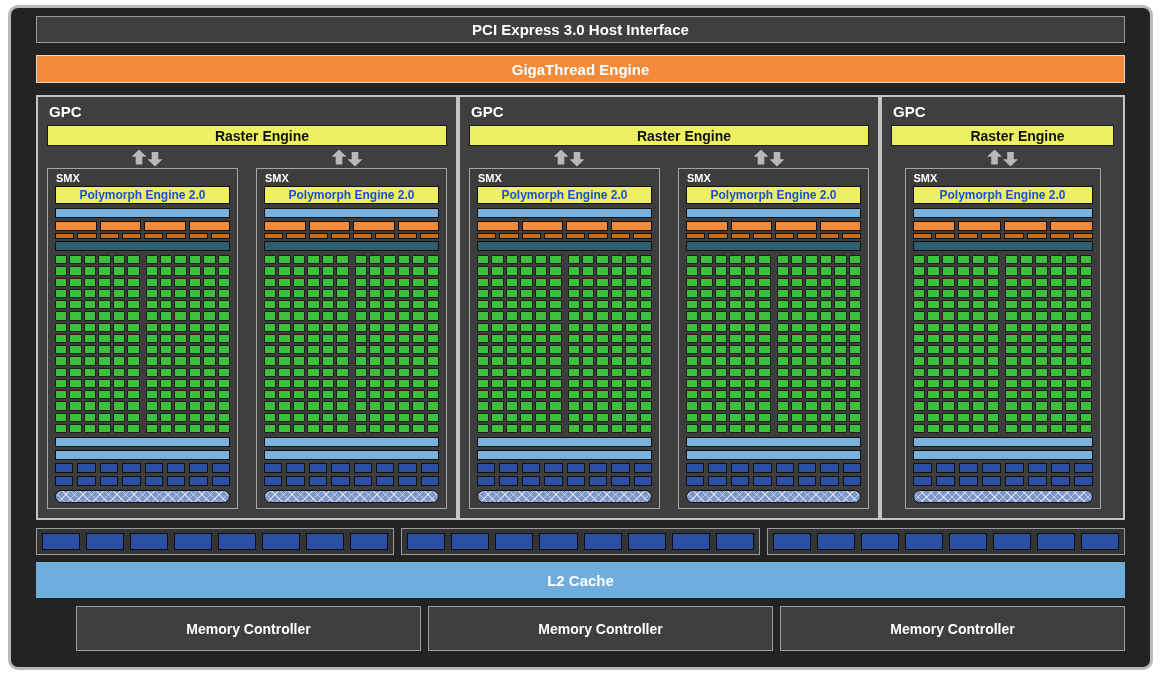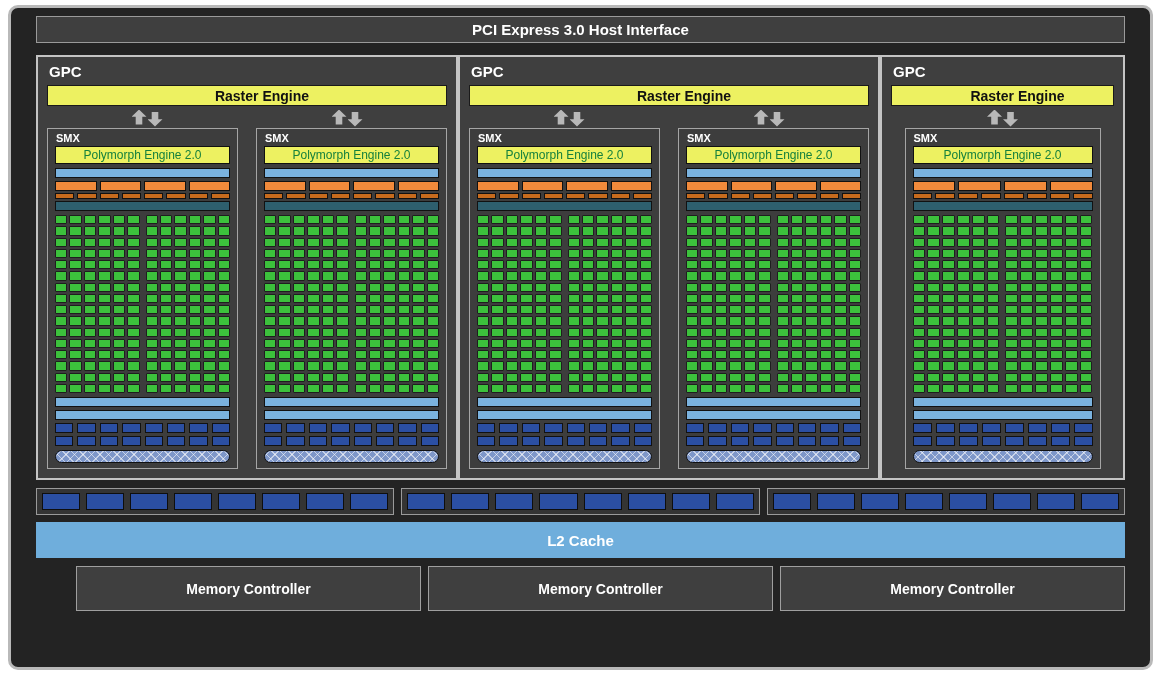--- a/index.html
+++ b/index.html
@@ -25,22 +25,22 @@
   .arrow-row{display:flex;height:20px;align-items:center;margin:1px 0 1px 0;}
   .arrow-slot{flex:1;display:flex;justify-content:center;align-items:center;gap:1px;}
   .arr{display:inline-block;width:15px;height:15px;background:#b8b8b8;}
   .arr-up{clip-path:polygon(50% 0,100% 48%,72% 48%,72% 100%,28% 100%,28% 48%,0 48%);}
   .arr-down{clip-path:polygon(28% 0,72% 0,72% 52%,100% 52%,50% 100%,0 52%,28% 52%);margin-top:4px;}
 
   .smx-row{display:flex;flex:1;gap:18px;justify-content:center;}
   .smx{box-sizing:border-box;flex:1;max-width:196px;background:#3d3d3d;border:1px solid #a5a5a5;
        display:flex;flex-direction:column;padding:2px 7px 5px 7px;}
   .smx-label{color:#fff;font-weight:bold;font-size:11px;margin:1px 0 2px 1px;}
-  .poly{height:18px;background:#edf161;border:1px solid #111;color:#15803d;font-size:12px;
-        font-weight:normal;display:flex;align-items:center;justify-content:center;
+  .poly{height:18px;background:#edf161;border:1px solid #111;color:#1d4ed8;font-size:12px;
+        font-weight:bold;display:flex;align-items:center;justify-content:center;
         box-sizing:border-box;margin-bottom:4px;}
   .hbar{box-sizing:border-box;border:1px solid #111;}
   .bar-lblue{height:10px;background:#7ab2de;margin-bottom:3px;}
   .bar-teal{height:10px;background:#2e5f6e;margin-bottom:4px;}
   .segrow{display:flex;gap:3px;margin-bottom:2px;}
   .seg{flex:1;box-sizing:border-box;border:1px solid #111;}
   .seg-orange{height:10px;background:#f18a3b;}
   .seg-dorange{height:6px;background:#c76b1d;border-width:1px;}
   .seg-blue{height:10px;background:#2b4fa3;}
   .segrow-blue{gap:4px;margin-bottom:3px;}
@@ -65,20 +65,23 @@
       font-weight:bold;font-size:14px;}
 </style>
 </head>
 <body>
 
 <div class="page">
   <div class="frame">
     <div class="bar pci">
       <span>PCI Express 3.0 Host Interface</span>
     </div>
+    <div class="bar giga">
+      <span>GigaThread Engine</span>
+    </div>
     <div class="gpc-row" id="gpc-row">
         <div class="gpc gpc-wide">
           <div class="gpc-label">GPC</div>
           <div class="raster">Raster Engine</div>
           <div class="arrow-row">
             <div class="arrow-slot">
               <span class="arr arr-up"></span>
               <span class="arr arr-down"></span>
             </div>
             <div class="arrow-slot">

